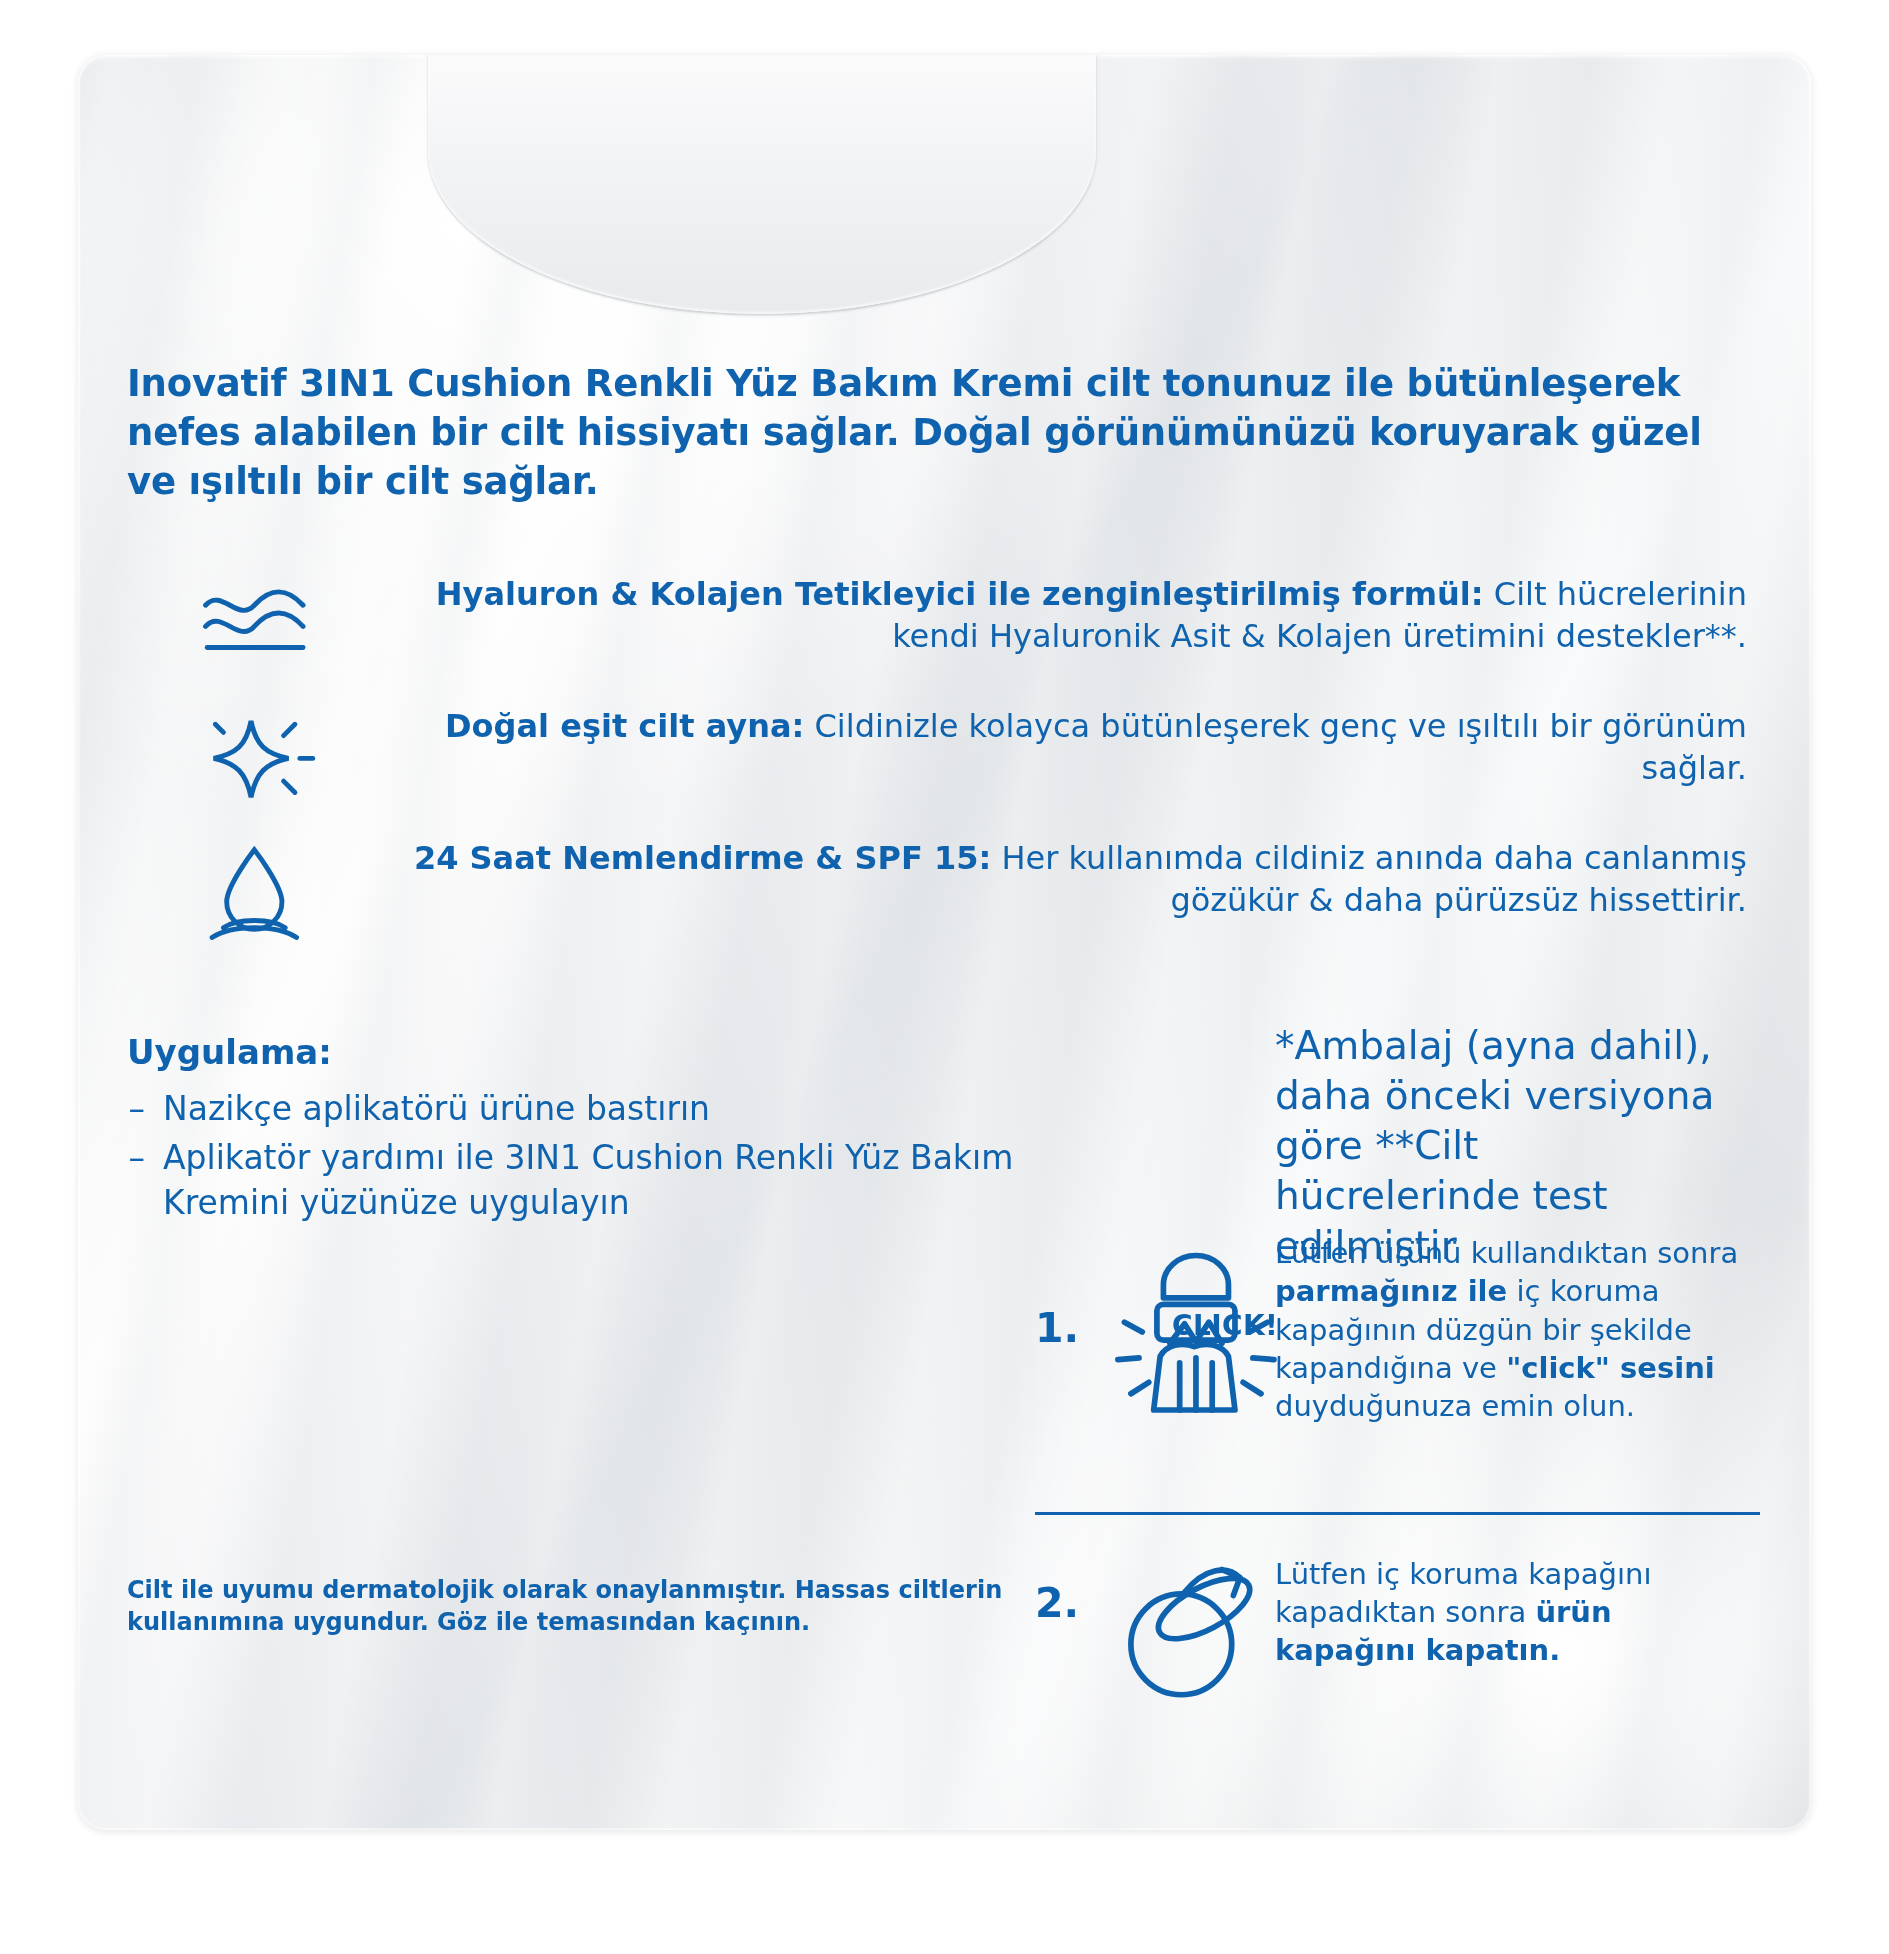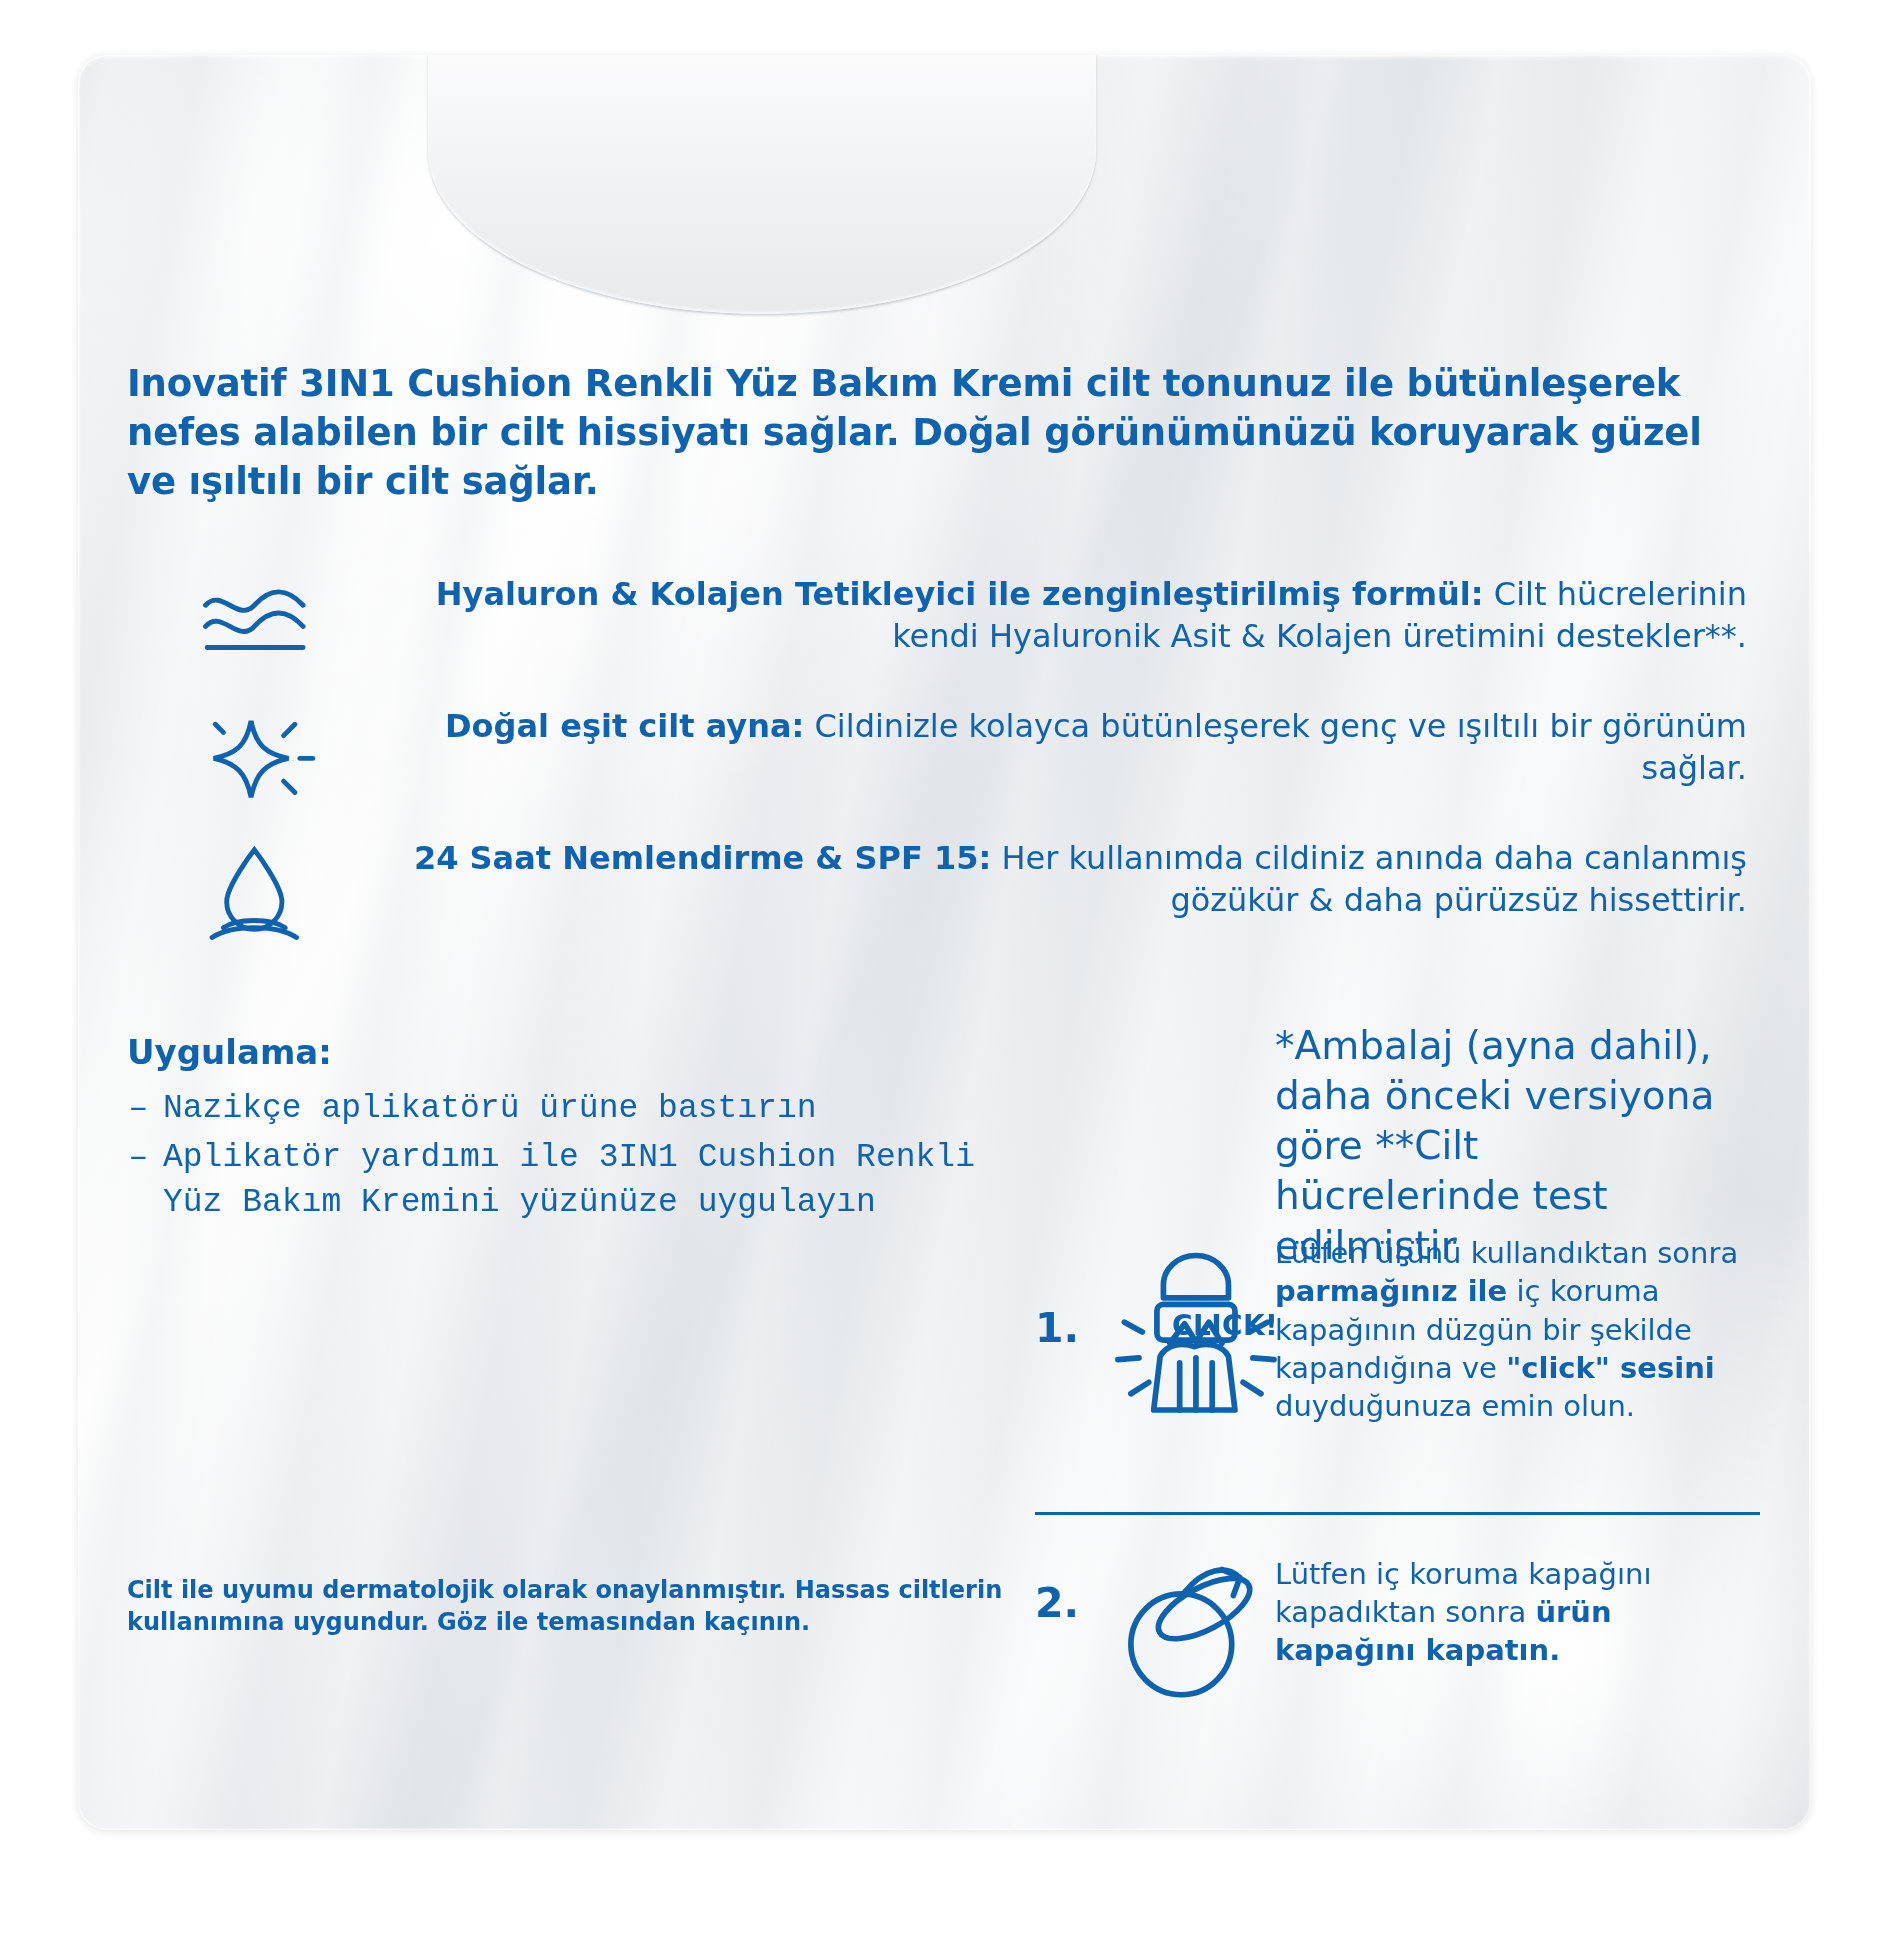--- a/index.html
+++ b/index.html
@@ -140,21 +140,20 @@
     margin: 0;
     padding: 0;
     font-size: 33px;
     line-height: 1.36;
     color: #0f62ad;
   }
   .usage-list li {
     position: relative;
     padding-left: 36px;
     margin-bottom: 4.9px;
-    font-family: Liberation Mono, monospace;
   }
   .usage-list li::before {
     content: "–";
     position: absolute;
     left: 1.6px;
     top: 0;
   }
 
   .derm {
     position: absolute;

